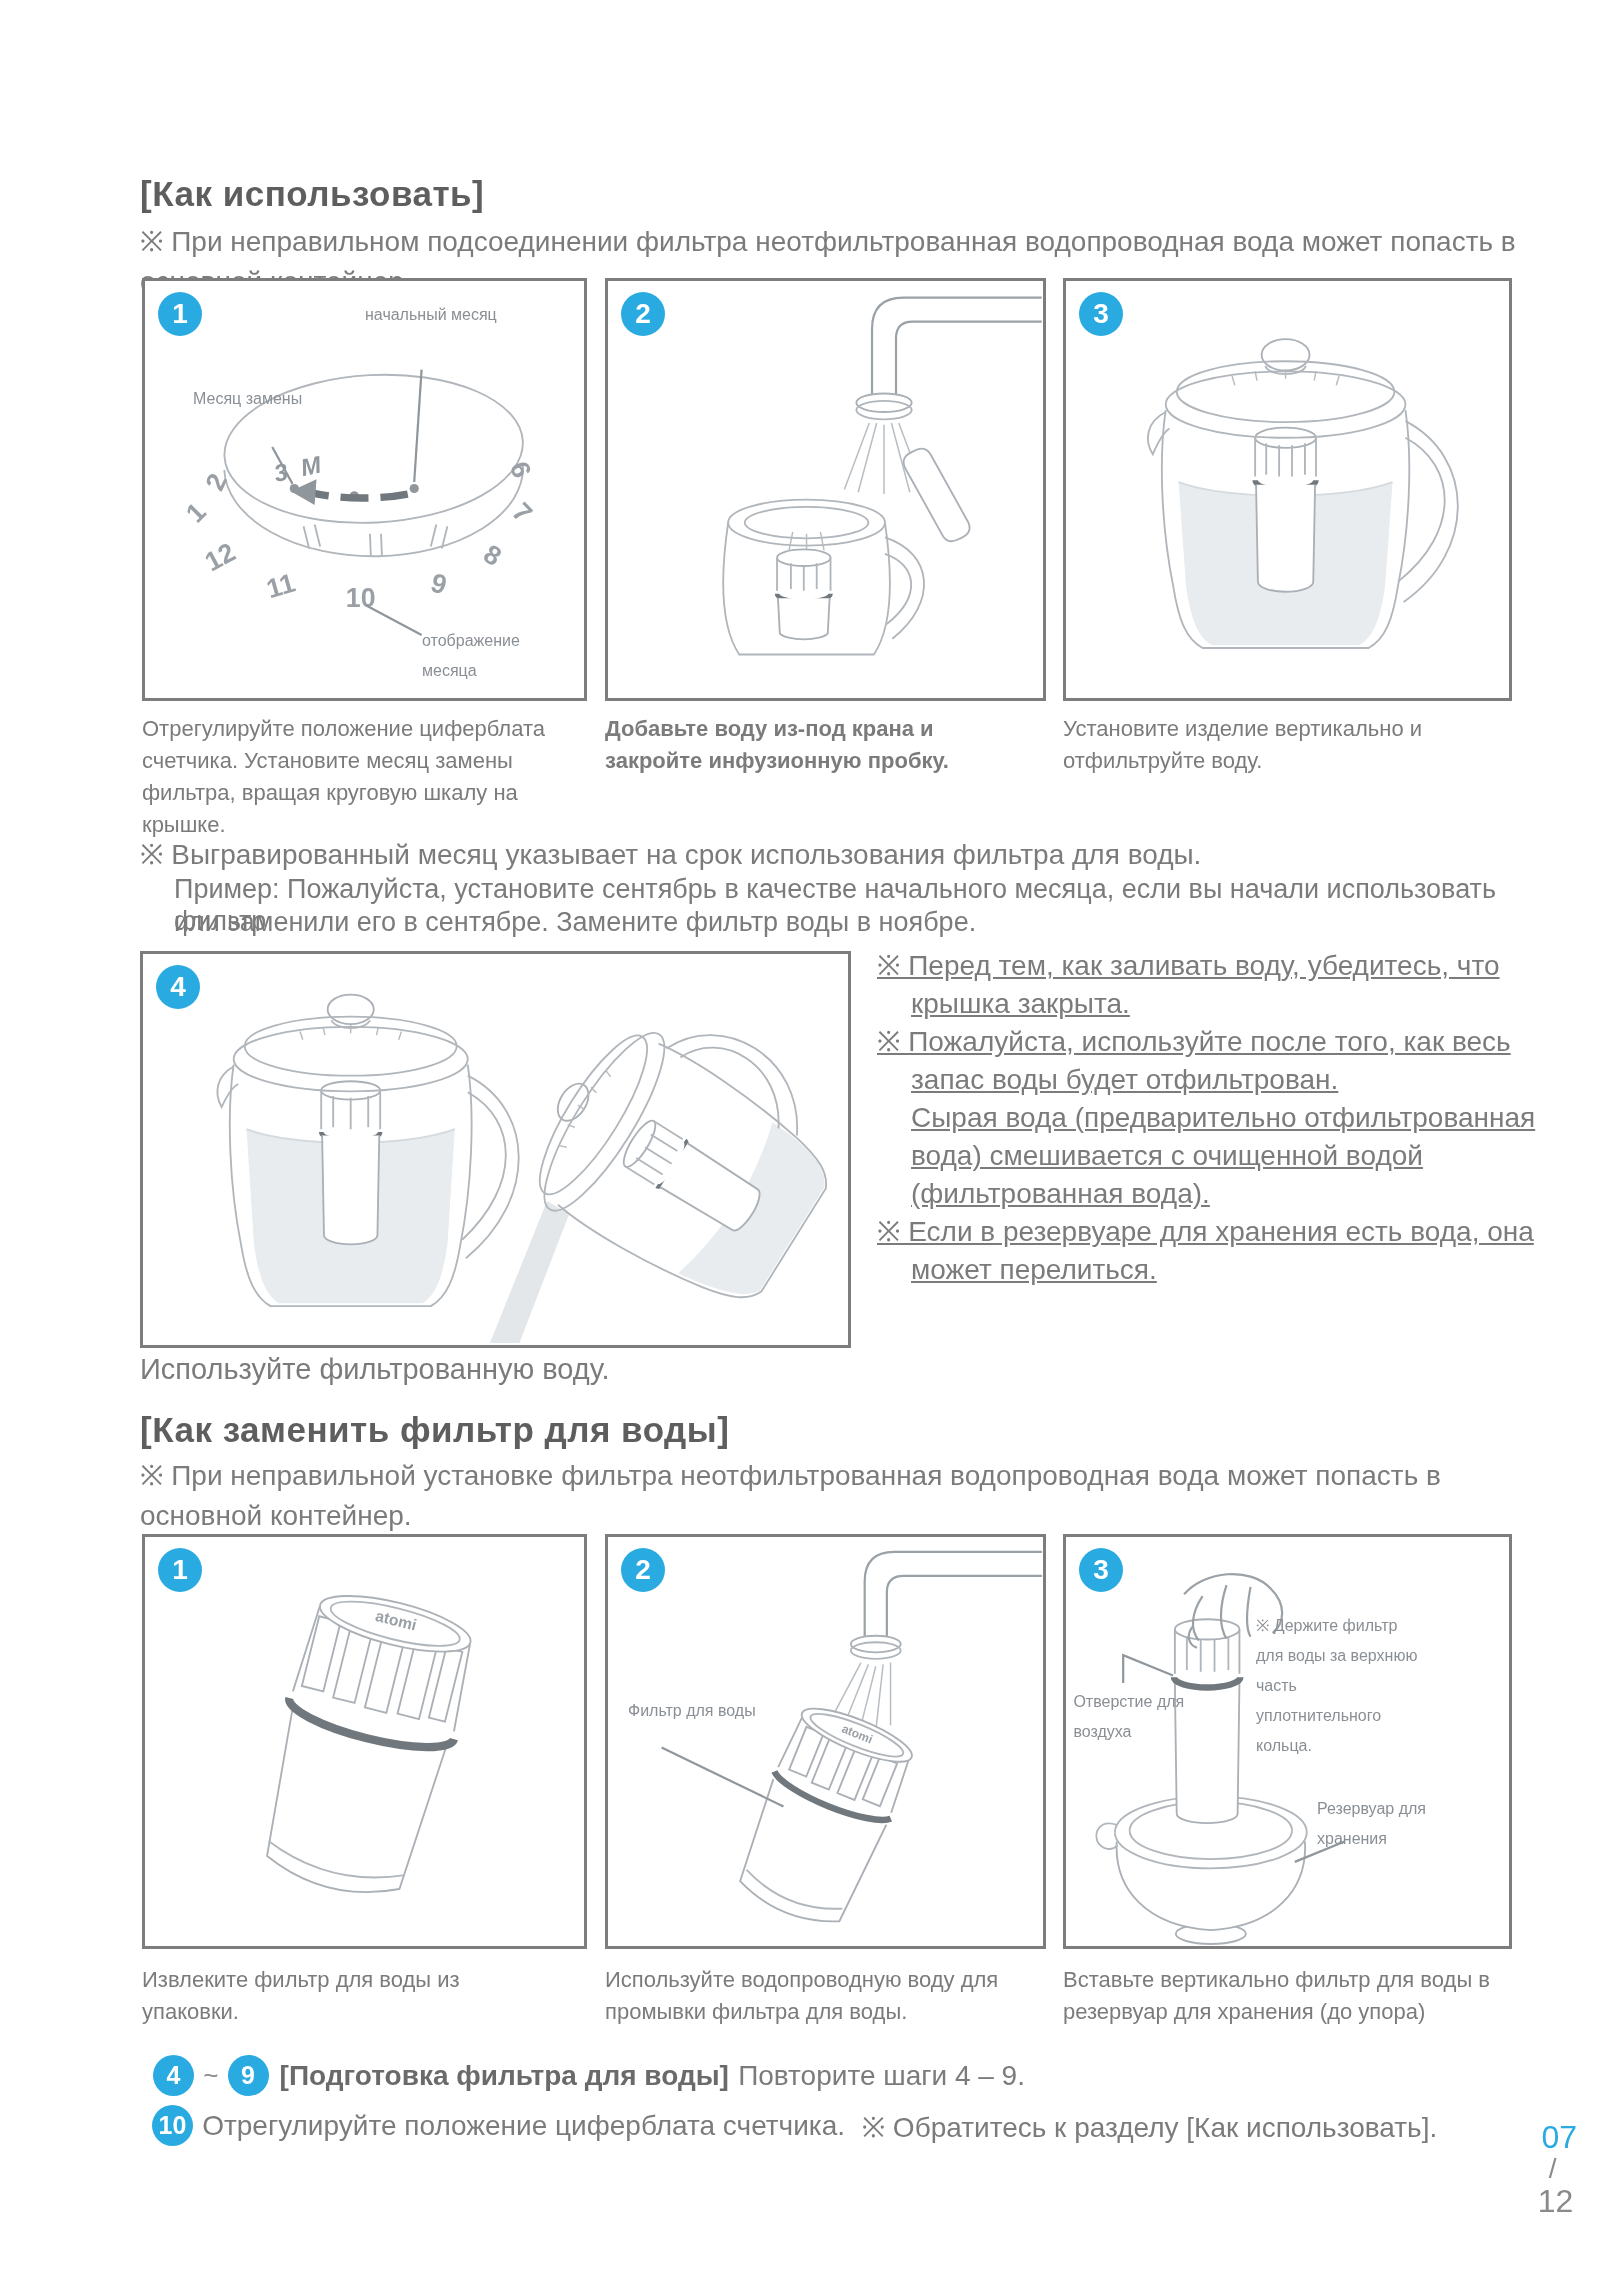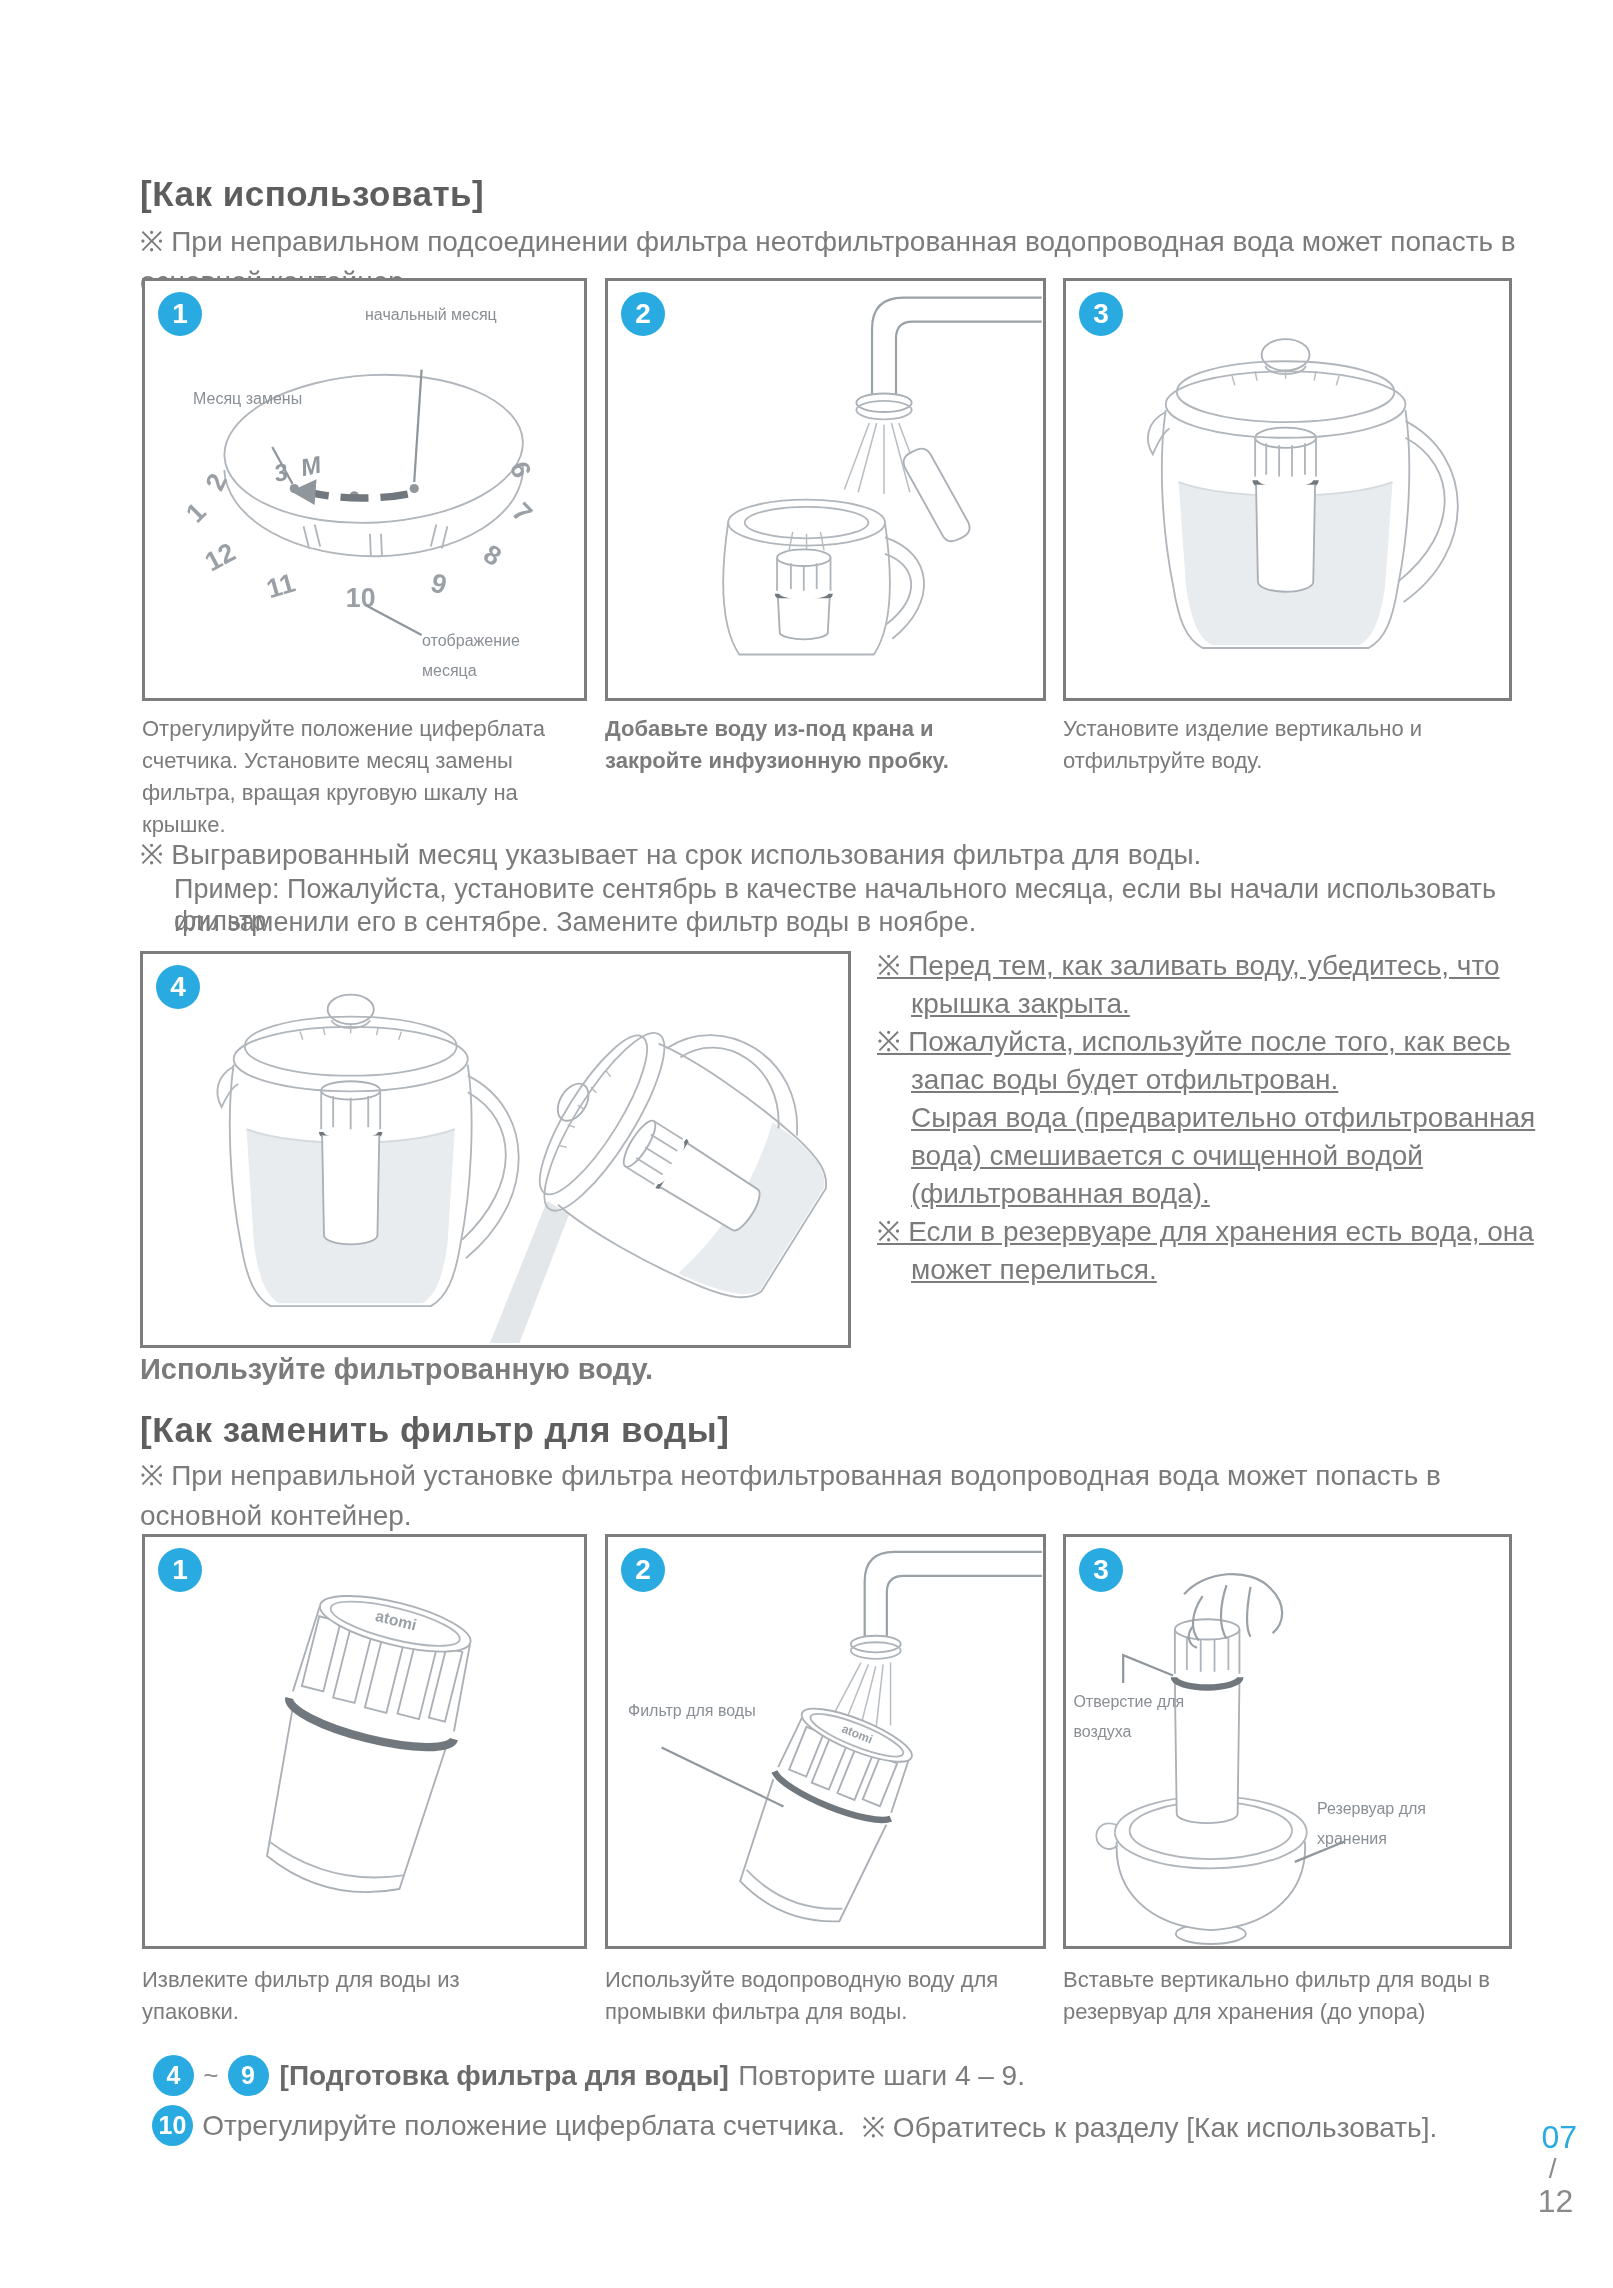--- a/index.html
+++ b/index.html
@@ -164,21 +164,21 @@
   </svg>
 </div>
 
 <div class="sidenotes" style="left:877px;top:947px;width:660px;">
   <div class="snote">※ Перед тем, как заливать воду, убедитесь, что крышка закрыта.</div>
   <div class="snote">※ Пожалуйста, используйте после того, как весь запас воды будет отфильтрован.</div>
   <div class="snote cont">Сырая вода (предварительно отфильтрованная вода) смешивается с очищенной водой (фильтрованная вода).</div>
   <div class="snote">※ Если в резервуаре для хранения есть вода, она может перелиться.</div>
 </div>
 
-<div class="caption" style="left:140px;top:1353px;width:738px;font-size:29px;font-weight:bold;">Используйте фильтрованную воду.</div>
+<div class="caption" style="left:140px;top:1353px;width:738px;font-size:29px;">Используйте фильтрованную воду.</div>
 
 <div class="sec-title" style="left:140px;top:1410px;">[Как заменить фильтр для воды]</div>
 <div class="note" style="left:140px;top:1456px;width:1384px;">※ При неправильной установке фильтра неотфильтрованная водопроводная вода может попасть в основной контейнер.</div>
 
 <div class="panel" style="left:142px;top:1534px;width:445px;height:415px;">
   <div class="badge" style="left:13px;top:11px;">1</div>
   <svg width="437" height="408" viewBox="0 0 474 442">
     <g transform="rotate(14 240 220)">
       <path class="fw" d="M 154 204 L 166 368 Q 240 402 314 368 L 326 204"></path>
       <path class="ln" d="M 164 352 Q 240 384 316 352"></path>
@@ -237,20 +237,21 @@
       <path class="ln2" d="M 138 96 C 130 106 132 116 142 120"></path>
     </g>
 
     <path class="ln" d="M 53 320 A 104 39 0 0 0 261 320"></path>
     <path class="ln" d="M 69 318 A 88 31 0 0 0 245 318"></path>
 
     <path class="ldr" d="M 62 158 L 62 128 L 116 150"></path>
     <path class="ldr" d="M 302 330 L 248 352"></path>
   </svg>
   <div class="ilabel" style="left:7.4px;top:150px;width:134px;">Отверстие для воздуха</div>
+  <div class="ilabel" style="left:190px;top:74px;width:166px;">※ Держите фильтр для воды за верхнюю часть уплотнительного кольца.</div>
   <div class="ilabel" style="left:251px;top:257px;width:162px;">Резервуар для хранения</div>
 </div>
 
 <div class="caption" style="left:142px;top:1964px;width:406px;">Извлеките фильтр для воды из упаковки.</div>
 <div class="caption" style="left:605px;top:1964px;width:441px;">Используйте водопроводную воду для промывки фильтра для воды.</div>
 <div class="caption" style="left:1063px;top:1964px;width:449px;">Вставьте вертикально фильтр для воды в резервуар для хранения (до упора)</div>
 
 <div class="footrow" style="left:153px;top:2055px;">
   <div class="badge small">4</div>
   <span class="tilde">~</span>

